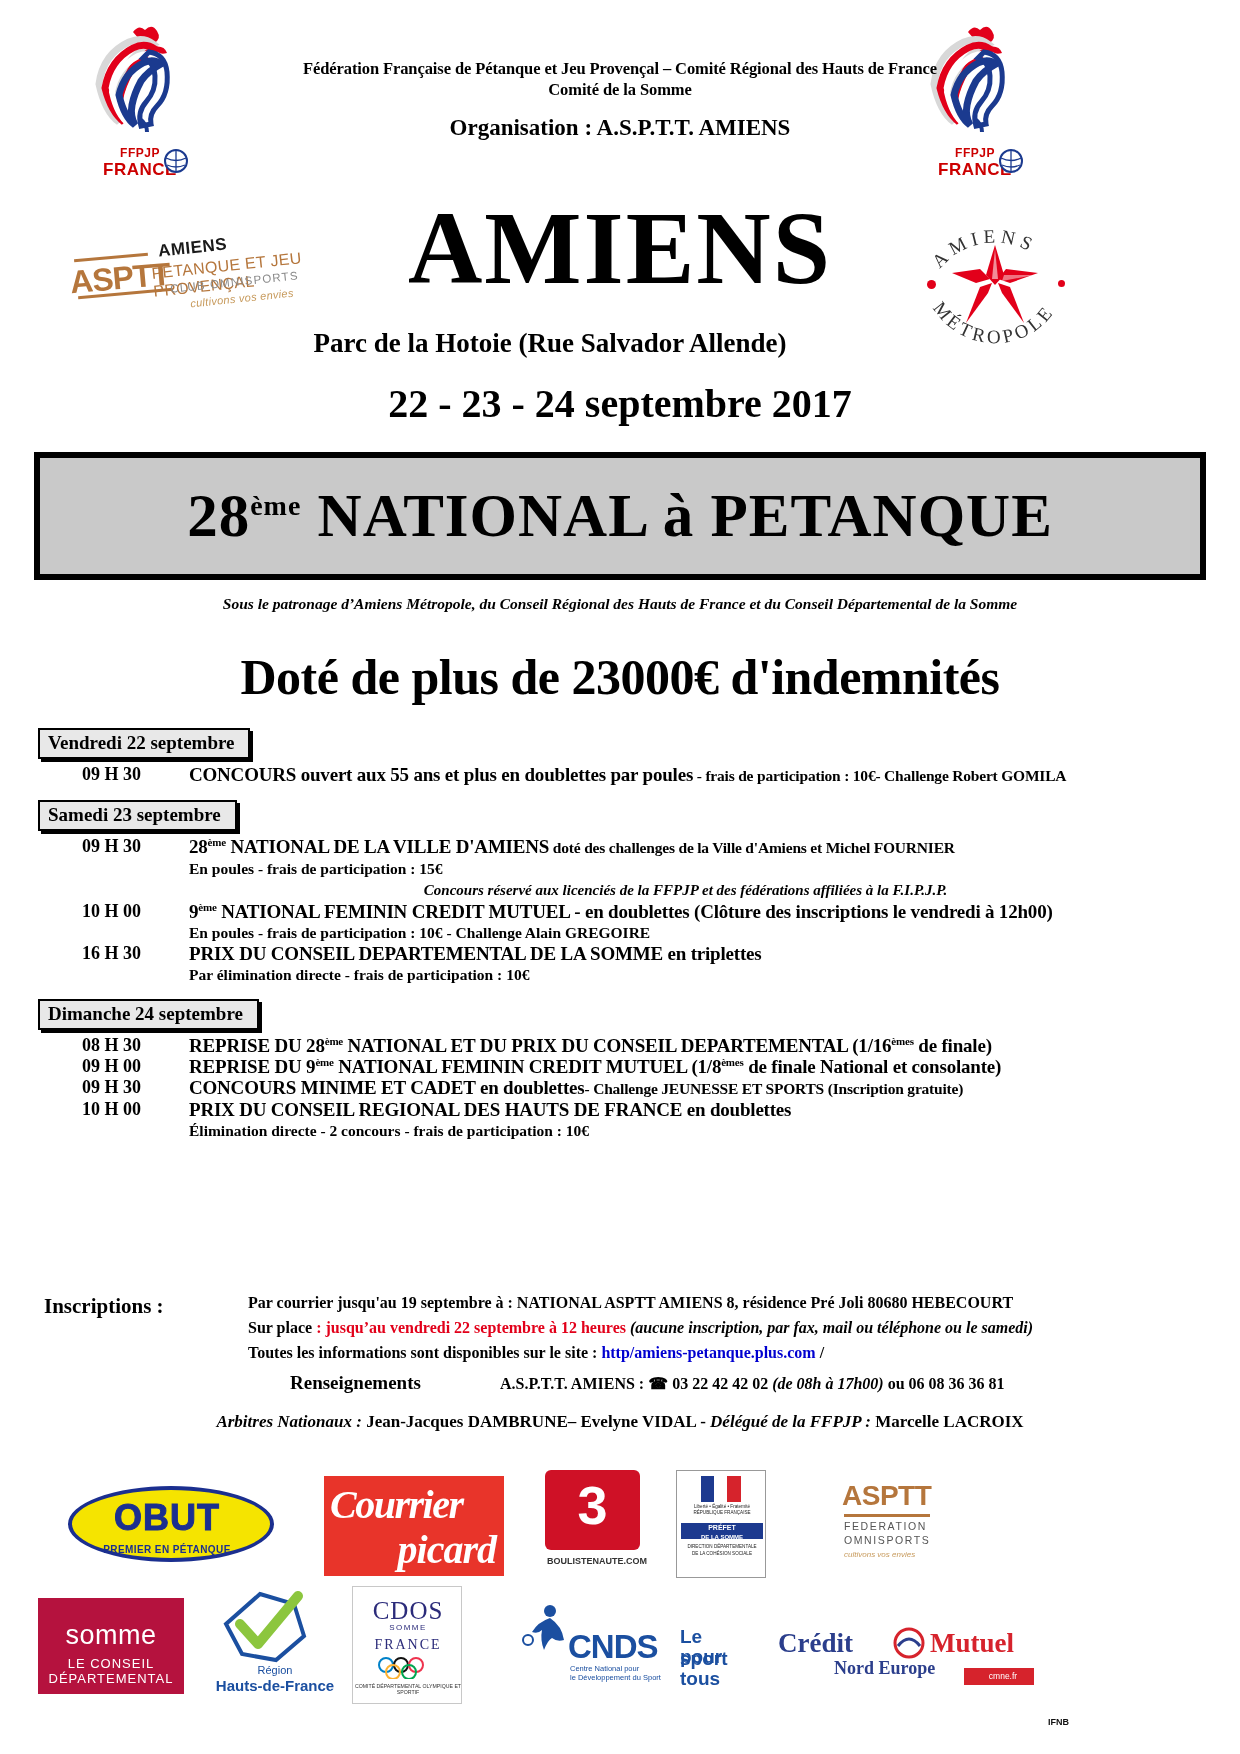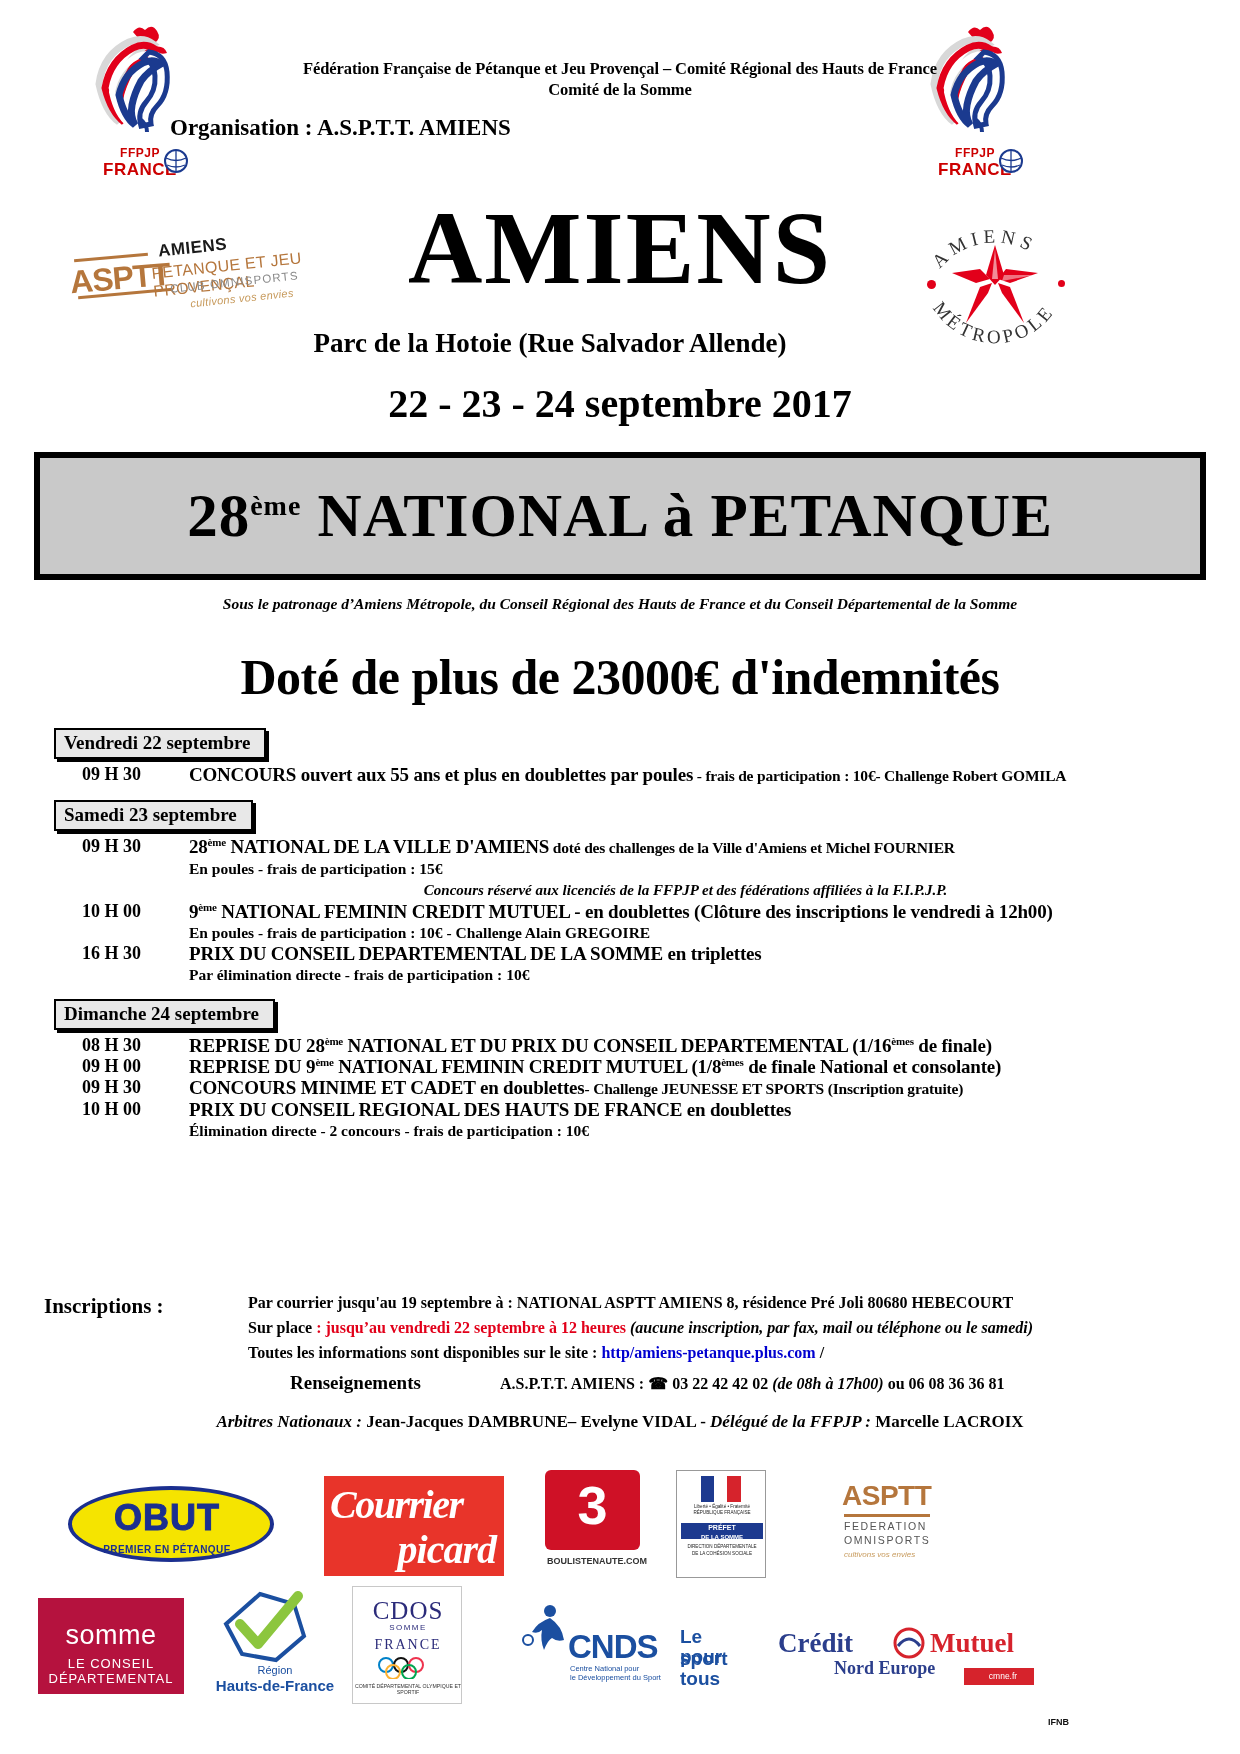--- a/index.html
+++ b/index.html
@@ -16,21 +16,21 @@
   
   .header{position:relative;height:180px;}
   .ffpjp-logo{position:absolute;top:22px;width:130px;height:150px;}
   .ffpjp-left{left:75px;}
   .ffpjp-right{left:910px;}
   .ffpjp-txt1{font-family:"Liberation Sans",sans-serif;font-weight:bold;font-size:12px;color:#cc0000;text-align:center;letter-spacing:.5px;}
   .ffpjp-txt2{font-family:"Liberation Sans",sans-serif;font-weight:bold;font-size:17px;color:#cc0000;text-align:center;letter-spacing:.5px;}
 
   .fed-lines{position:absolute;left:170px;top:58px;width:900px;text-align:center;}
   .fed-line{font-weight:bold;font-size:16.5px;line-height:21px;letter-spacing:-0.1px;}
-  .org-line{position:absolute;left:170px;top:115px;width:900px;text-align:left;font-weight:bold;font-size:23px;letter-spacing:0px;}
+  .org-line{position:absolute;left:170px;top:115px;width:900px;text-align:center;font-weight:bold;font-size:23px;letter-spacing:0px;}
 
   
   .asptt-logo{position:absolute;left:70px;top:230px;width:290px;height:95px;}
   .asptt-word{position:absolute;left:0;top:30px;font-family:"Liberation Sans",sans-serif;font-weight:bold;font-size:32px;color:#b5763c;letter-spacing:-1px;transform:rotate(-5deg);}
   .asptt-bar-top{position:absolute;left:4px;top:26px;width:74px;height:3px;background:#b5763c;transform:rotate(-5deg);}
   .asptt-bar-bot{position:absolute;left:8px;top:62px;width:95px;height:3px;background:#b5763c;transform:rotate(-5deg);}
   .asptt-l1{position:absolute;left:88px;top:8px;font-family:"Liberation Sans",sans-serif;font-weight:bold;font-size:17px;color:#1a1a1a;letter-spacing:.5px;transform:rotate(-6deg);}
   .asptt-l2{position:absolute;left:82px;top:24px;font-family:"Liberation Sans",sans-serif;font-size:16px;color:#b5763c;letter-spacing:.3px;transform:rotate(-6deg);}
   .asptt-l3{position:absolute;left:100px;top:46px;font-family:"Liberation Sans",sans-serif;font-size:11.5px;color:#8a8a8a;letter-spacing:1.2px;transform:rotate(-6deg);}
   .asptt-l4{position:absolute;left:120px;top:62px;font-family:"Liberation Sans",sans-serif;font-size:11px;color:#c79a5c;font-style:italic;letter-spacing:.3px;transform:rotate(-6deg);}
@@ -53,21 +53,21 @@
   .banner-txt .sup{font-size:28px;vertical-align:super;line-height:0;}
 
   .patronage{position:absolute;left:0;top:595px;width:1240px;text-align:center;font-size:15.5px;font-style:italic;font-weight:bold;}
 
   
   .dote{position:absolute;left:0;top:648px;width:1240px;text-align:center;font-size:50px;font-weight:bold;letter-spacing:-0.5px;}
 
   
   .schedule{position:absolute;left:0;top:728px;width:1240px;}
   .daybox{display:inline-block;background:#e8e8e8;border:2px solid #000;box-shadow:3px 3px 0 #000;padding:2px 14px 3px 8px;font-size:19px;font-weight:bold;}
-  .daybox-wrap{padding-left:38px;margin-top:14px;margin-bottom:5px;margin-left:16px;}
+  .daybox-wrap{padding-left:38px;margin-top:14px;margin-bottom:5px;}
   .daybox-wrap.first{margin-top:0;}
 
   .ev{display:flex;align-items:flex-start;padding-left:82px;line-height:21px;}
   .ev-time{width:107px;flex:none;font-size:18px;font-weight:bold;letter-spacing:0px;}
   .ev-body{flex:1;}
   .ev-main{font-size:19px;font-weight:bold;letter-spacing:-0.2px;}
   .ev-main .small{font-size:15.5px;}
   .ev-main .sup{font-size:11px;vertical-align:super;line-height:0;}
   .ev-sub{font-size:15.5px;font-weight:bold;padding-left:0px;line-height:21px;}
   .ev-note{font-size:15px;font-weight:bold;font-style:italic;text-align:center;padding-right:58px;line-height:22px;}

